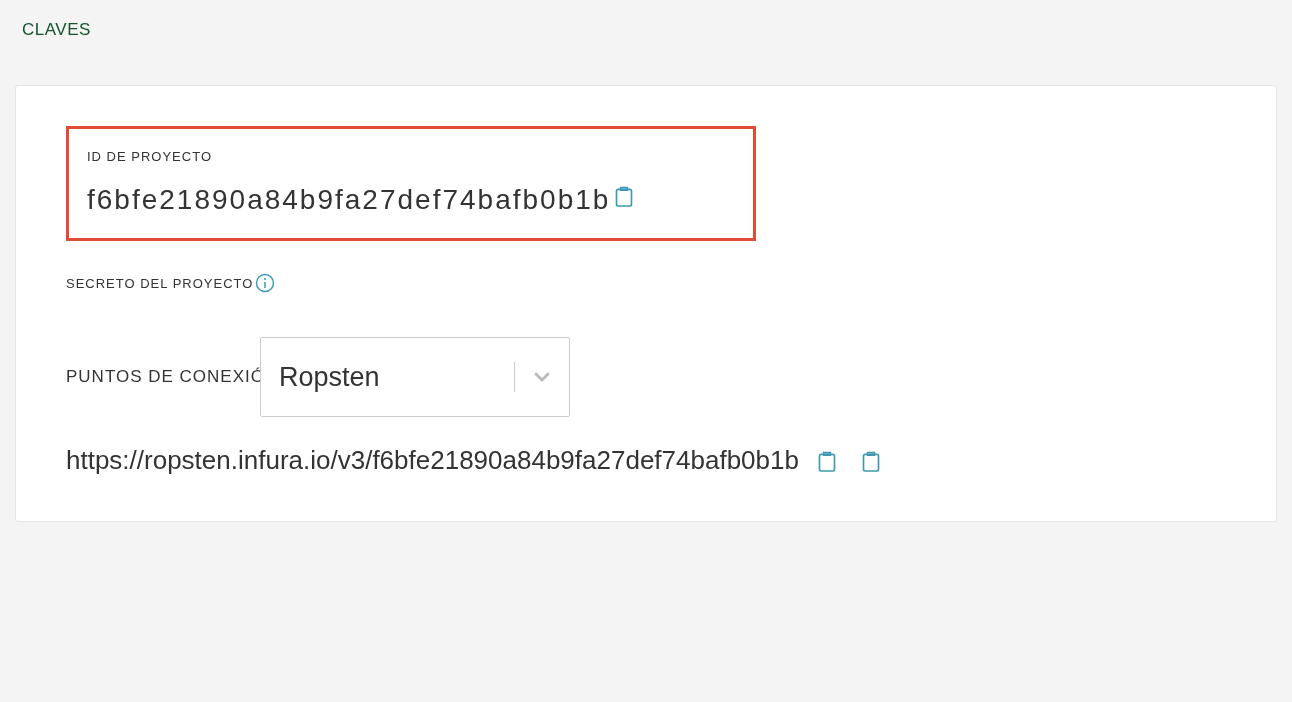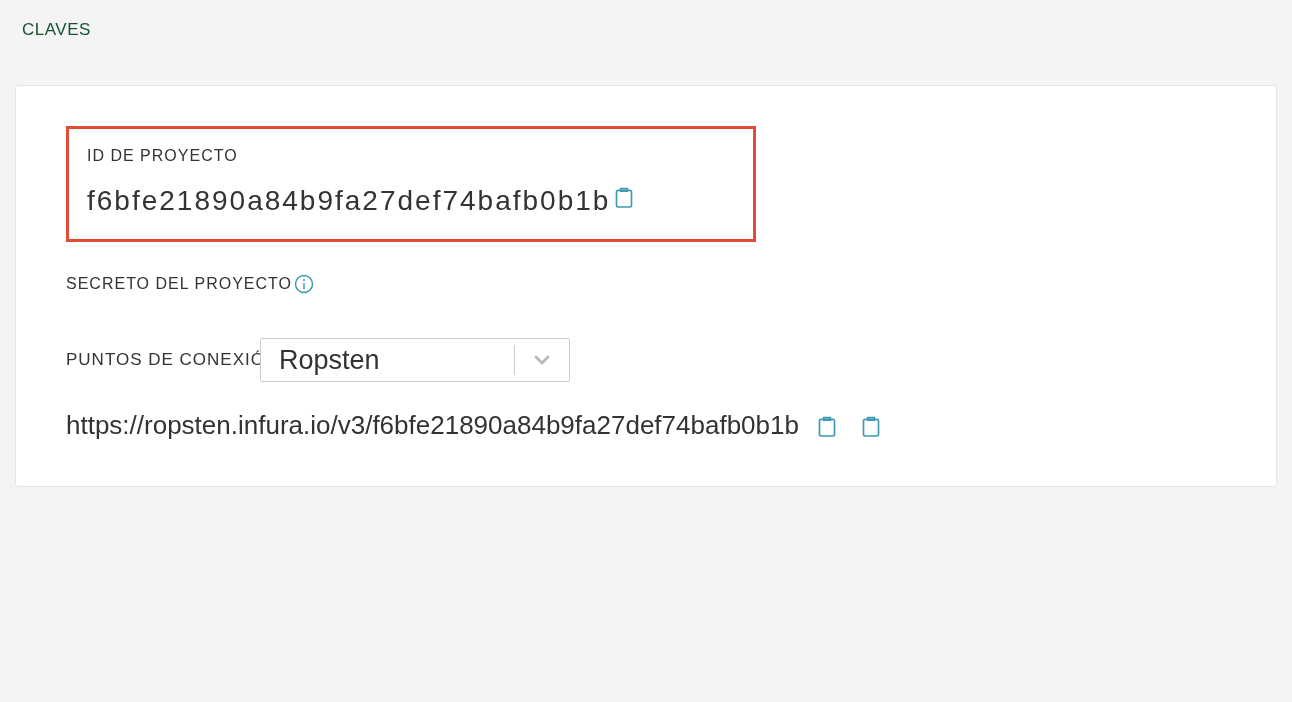--- a/index.html
+++ b/index.html
@@ -25,21 +25,21 @@
       padding: 40px 50px 45px 50px;
       margin: 0 5px;
     }
     .highlight-box {
       border: 3px solid #e24b36;
       padding: 18px 18px 22px 18px;
       margin-bottom: 32px;
       width: 690px;
     }
     .field-label {
-      font-size: 16px;
+      font-size: 13px;
       letter-spacing: 1px;
       color: #333;
       margin-bottom: 20px;
       display: inline-flex;
       align-items: center;
     }
     .value-row {
       display: flex;
       align-items: flex-start;
       gap: 4px;
@@ -87,21 +87,21 @@
       color: #333;
       white-space: nowrap;
       overflow: hidden;
       width: 194px;
     }
     .dropdown {
       display: flex;
       align-items: center;
       border: 1px solid #ccc;
       border-radius: 2px;
-      height: 44px;
+      height: 80px;
       width: 310px;
       cursor: pointer;
       background: #fff;
     }
     .dropdown-value {
       flex: 1;
       font-size: 27px;
       color: #333;
       padding-left: 18px;
     }

